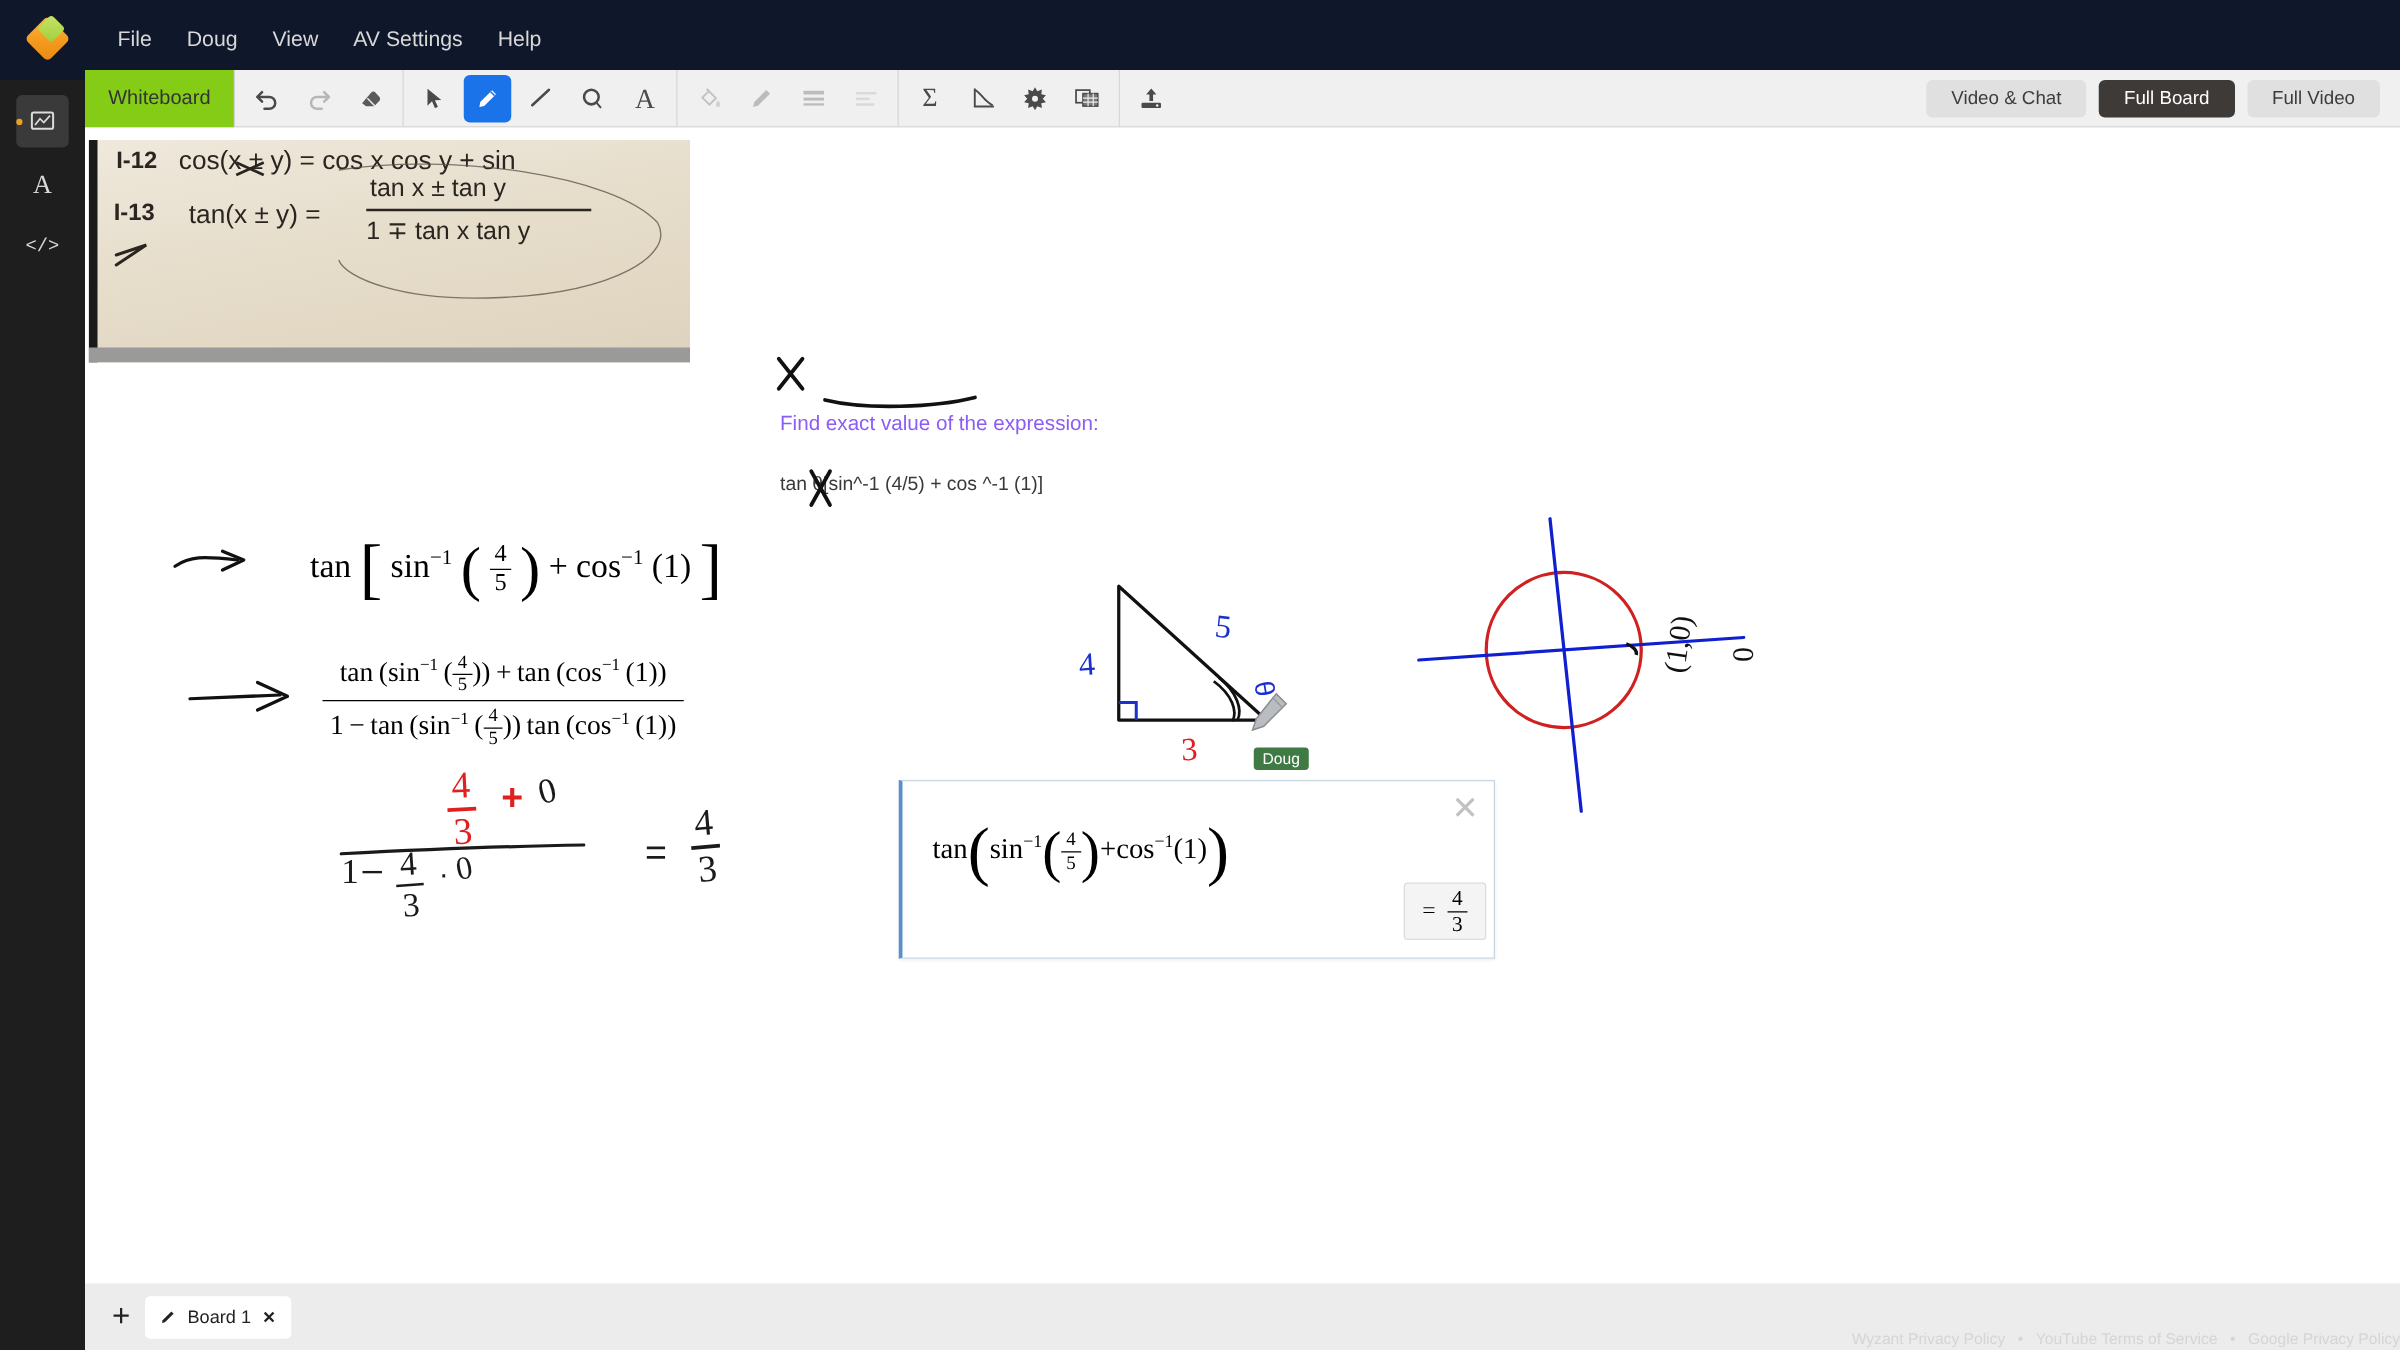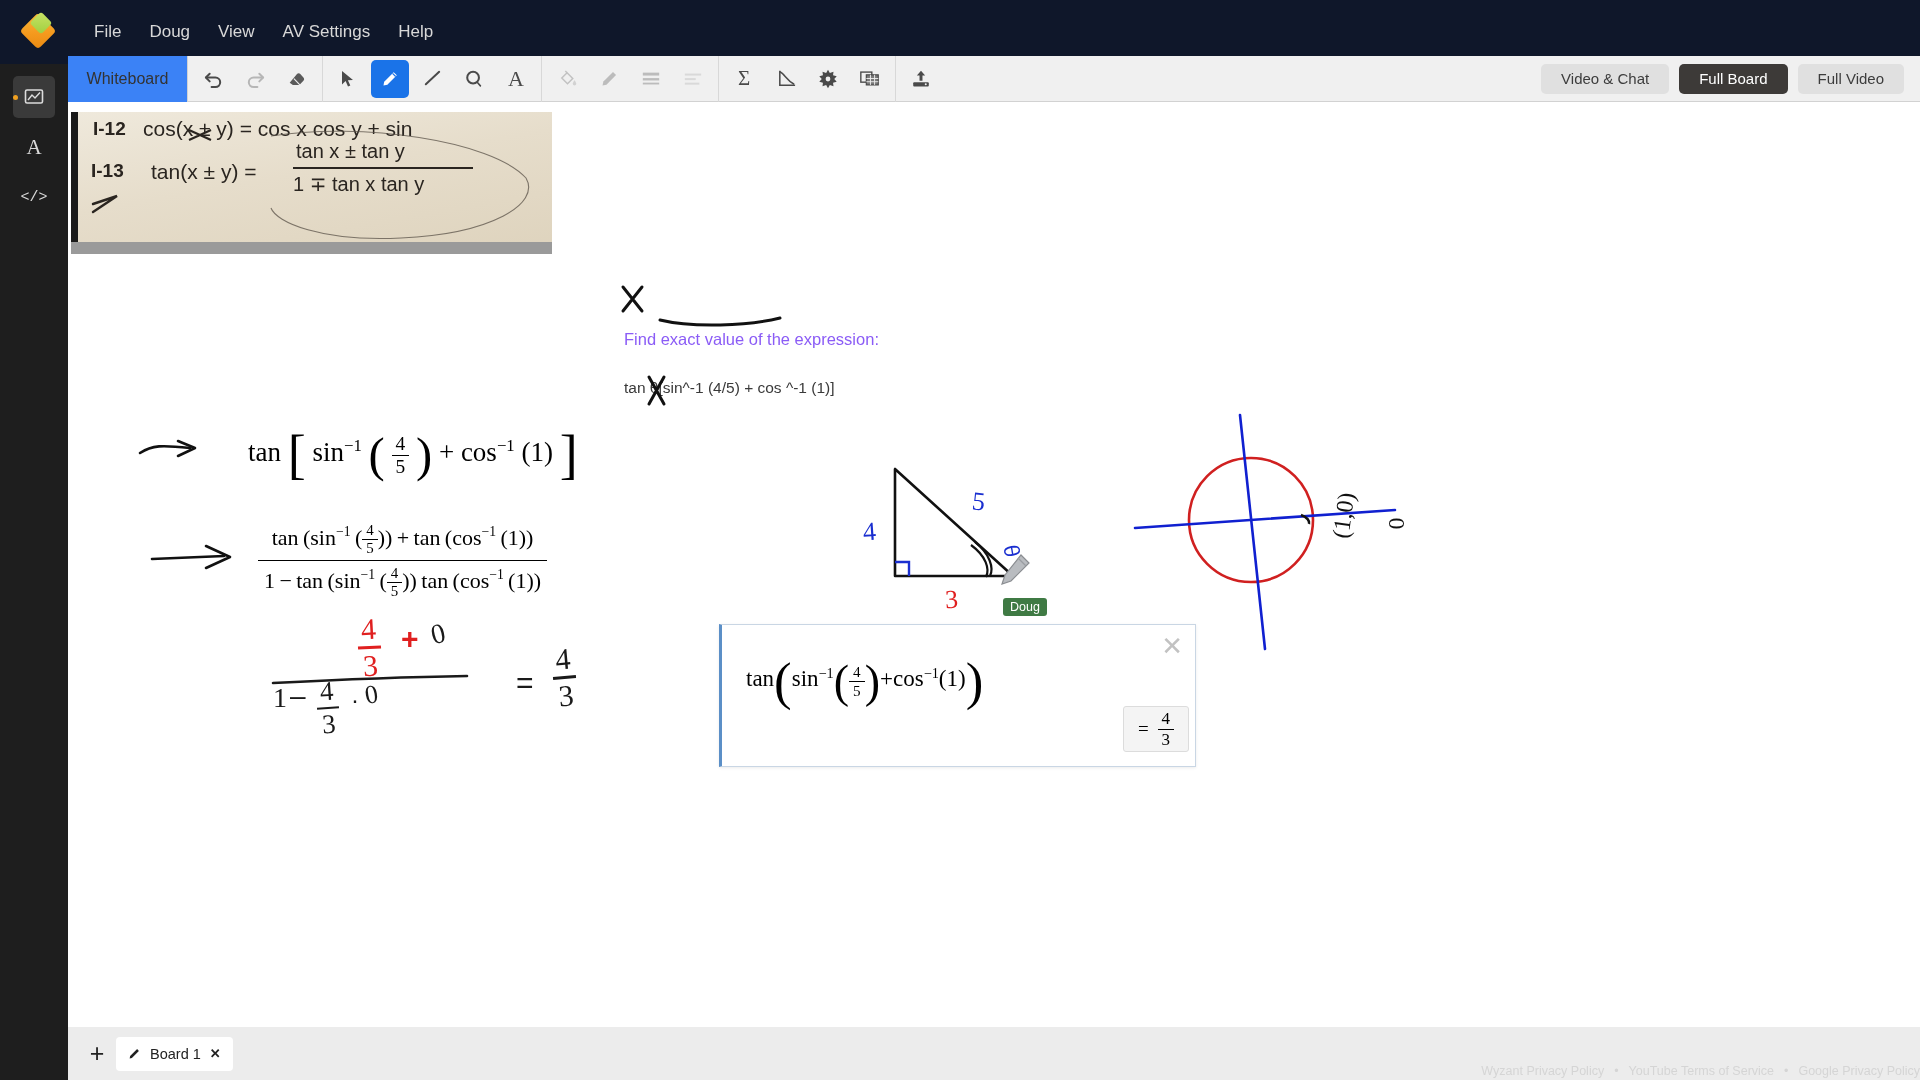--- a/index.html
+++ b/index.html
@@ -54,21 +54,21 @@
 
   
   .toolbar {
     position: absolute; left: 68px; top: 56px; width: 1852px; height: 46px;
     background: #f0f0f0; border-bottom: 1px solid #d2d2d2;
     display: flex; align-items: center;
   }
   .wb-label {
     width: 120px; height: 46px; display: flex; align-items: center;
     justify-content: center; font-size: 16px; color: #333;
-    background: #3b82f6; border-right: 1px solid #d2d2d2;
+    background: #84cc16; border-right: 1px solid #d2d2d2;
   }
   .tgroup { display: flex; align-items: center; height: 46px;
             border-right: 1px solid #d8d8d8; padding: 0 4px; }
   .tbtn {
     width: 38px; height: 38px; margin: 0 2px; border-radius: 5px;
     display: flex; align-items: center; justify-content: center;
     color: #4a4a4a;
   }
   .tbtn svg { display: block; }
   .tbtn.sel { background: #1a73e8; color: #fff; }
@@ -82,21 +82,21 @@
   .topbtn.dark { background: #3d3a38; color: #fff; }
 
   
   .canvas {
     position: absolute; left: 68px; top: 102px; width: 1852px; height: 925px;
     background: #ffffff; overflow: hidden;
   }
 
   
   .textbook {
-    position: absolute; left: 3px; top: 10px; width: 481px; height: 142px;
+    position: absolute; left: 3px; top: 10px; width: 481px; height: 178px;
     background: linear-gradient(170deg,#efe9dc 0%,#e6ddcb 45%,#ded3bd 100%);
     overflow: hidden;
   }
   .tb-line { position: absolute; color: #2a2520; font-family: "Liberation Sans", sans-serif; }
   .tb-bottombar { position: absolute; left:0; bottom:0; width:100%; height: 12px; background:#9a9a9a; }
   .tb-edge { position:absolute; left:0; top:0; width: 7px; height: 100%; background:#1a1a1a; }
 
   
   .tex { font-family: "Liberation Serif", serif; color: #000; }
   .frac { display: inline-block; vertical-align: middle; text-align: center; }

